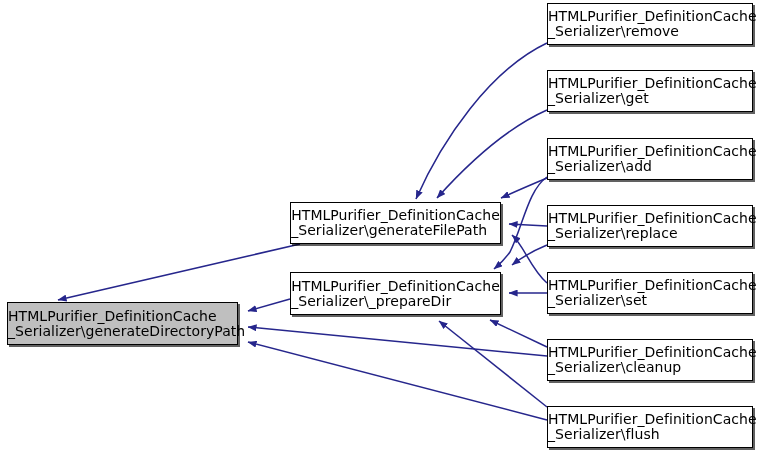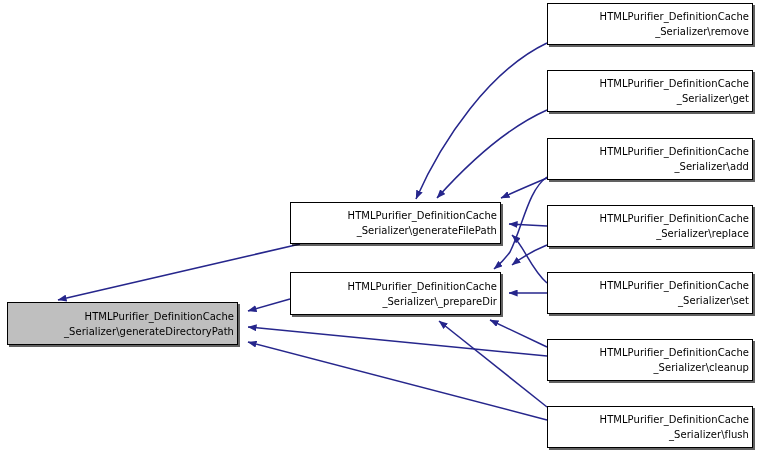--- a/index.html
+++ b/index.html
@@ -24,23 +24,23 @@
     pointer-events: none;
   }
   .node {
     position: absolute;
     box-sizing: border-box;
     border: 1px solid #000000;
     background: #ffffff;
     display: flex;
     align-items: center;
     justify-content: center;
-    text-align: right;
+    text-align: left;
     color: #000000;
-    font-size: 10px;
+    font-size: 14px;
     line-height: 15px;
     letter-spacing: 0.05px;
     box-shadow: 2px 2px 0 0 rgba(0,0,0,0.62);
     z-index: 2;
   }
   .node.focus {
     background: #bfbfbf;
   }
   .node .label {
     display: block;

